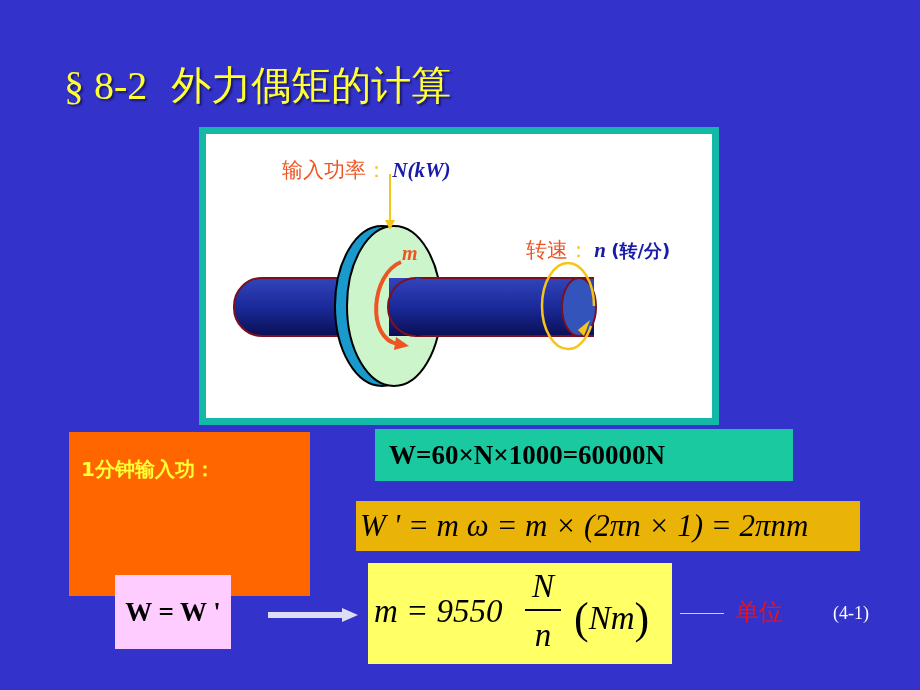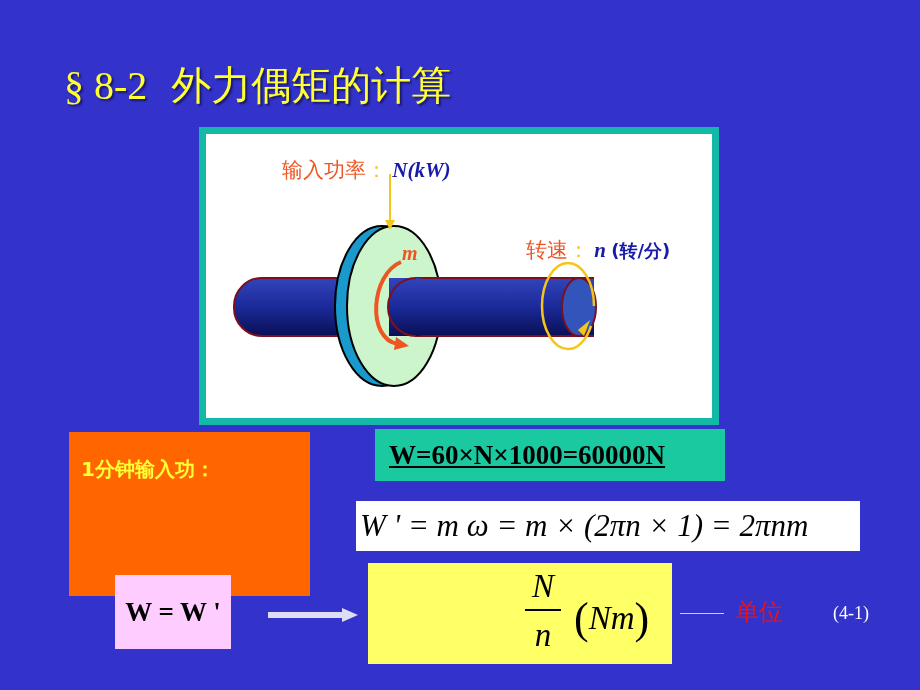--- a/index.html
+++ b/index.html
@@ -32,27 +32,27 @@
     background: #ff6600;
   }
   .orange-box .line {
     position: absolute; left: 12px; color: #ffff33; font-weight: bold;
     font-size: 20px; white-space: nowrap;
   }
   .orange-box .line .cn { font-family: "DejaVu Sans", sans-serif; font-weight: bold; }
   .orange-box .line i { font-weight: bold; }
 
   .green1 {
-    position: absolute; left: 375px; top: 429px; width: 350px; height: 52px;
+    position: absolute; left: 375px; top: 429px; width: 418px; height: 52px;
     background: #1ac9a0; color: #000; font-weight: bold; font-size: 27px;
-    line-height: 52px; padding-left: 14px; box-sizing: border-box; white-space: nowrap; text-decoration: underline;
+    line-height: 52px; padding-left: 14px; box-sizing: border-box; white-space: nowrap;
   }
   .green2 {
     position: absolute; left: 356px; top: 501px; width: 504px; height: 50px;
-    background: #ffffff; color: #000; font-size: 31px; font-style: italic;
+    background: #eab308; color: #000; font-size: 31px; font-style: italic;
     line-height: 50px; padding-left: 4px; box-sizing: border-box; white-space: nowrap;
   }
   .pink {
     position: absolute; left: 115px; top: 575px; width: 116px; height: 74px;
     background: #ffccff; color: #000; font-weight: bold; font-size: 27px;
     text-align: center; line-height: 74px; white-space: nowrap;
   }
   .arrow { position: absolute; left: 268px; top: 608px; }
   .yellow {
     position: absolute; left: 368px; top: 563px; width: 304px; height: 101px;
@@ -138,20 +138,21 @@
 </div>
 
 <div class="pink">W = W '</div>
 
 <svg class="arrow" width="92" height="14" viewBox="0 0 92 14">
   <rect x="0" y="4" width="76" height="6" fill="#ddddf5"></rect>
   <polygon points="74,0 90,7 74,14" fill="#ddddf5"></polygon>
 </svg>
 
 <div class="yellow">
+  <span class="m-eq">m = 9550</span>
   <span class="frac">
     <span class="num">N</span>
     <span class="bar"></span>
     <span class="den">n</span>
   </span>
   <span class="unitpar">
     <span class="paren">(</span><span>Nm</span><span class="paren">)</span>
   </span>
 </div>
 

